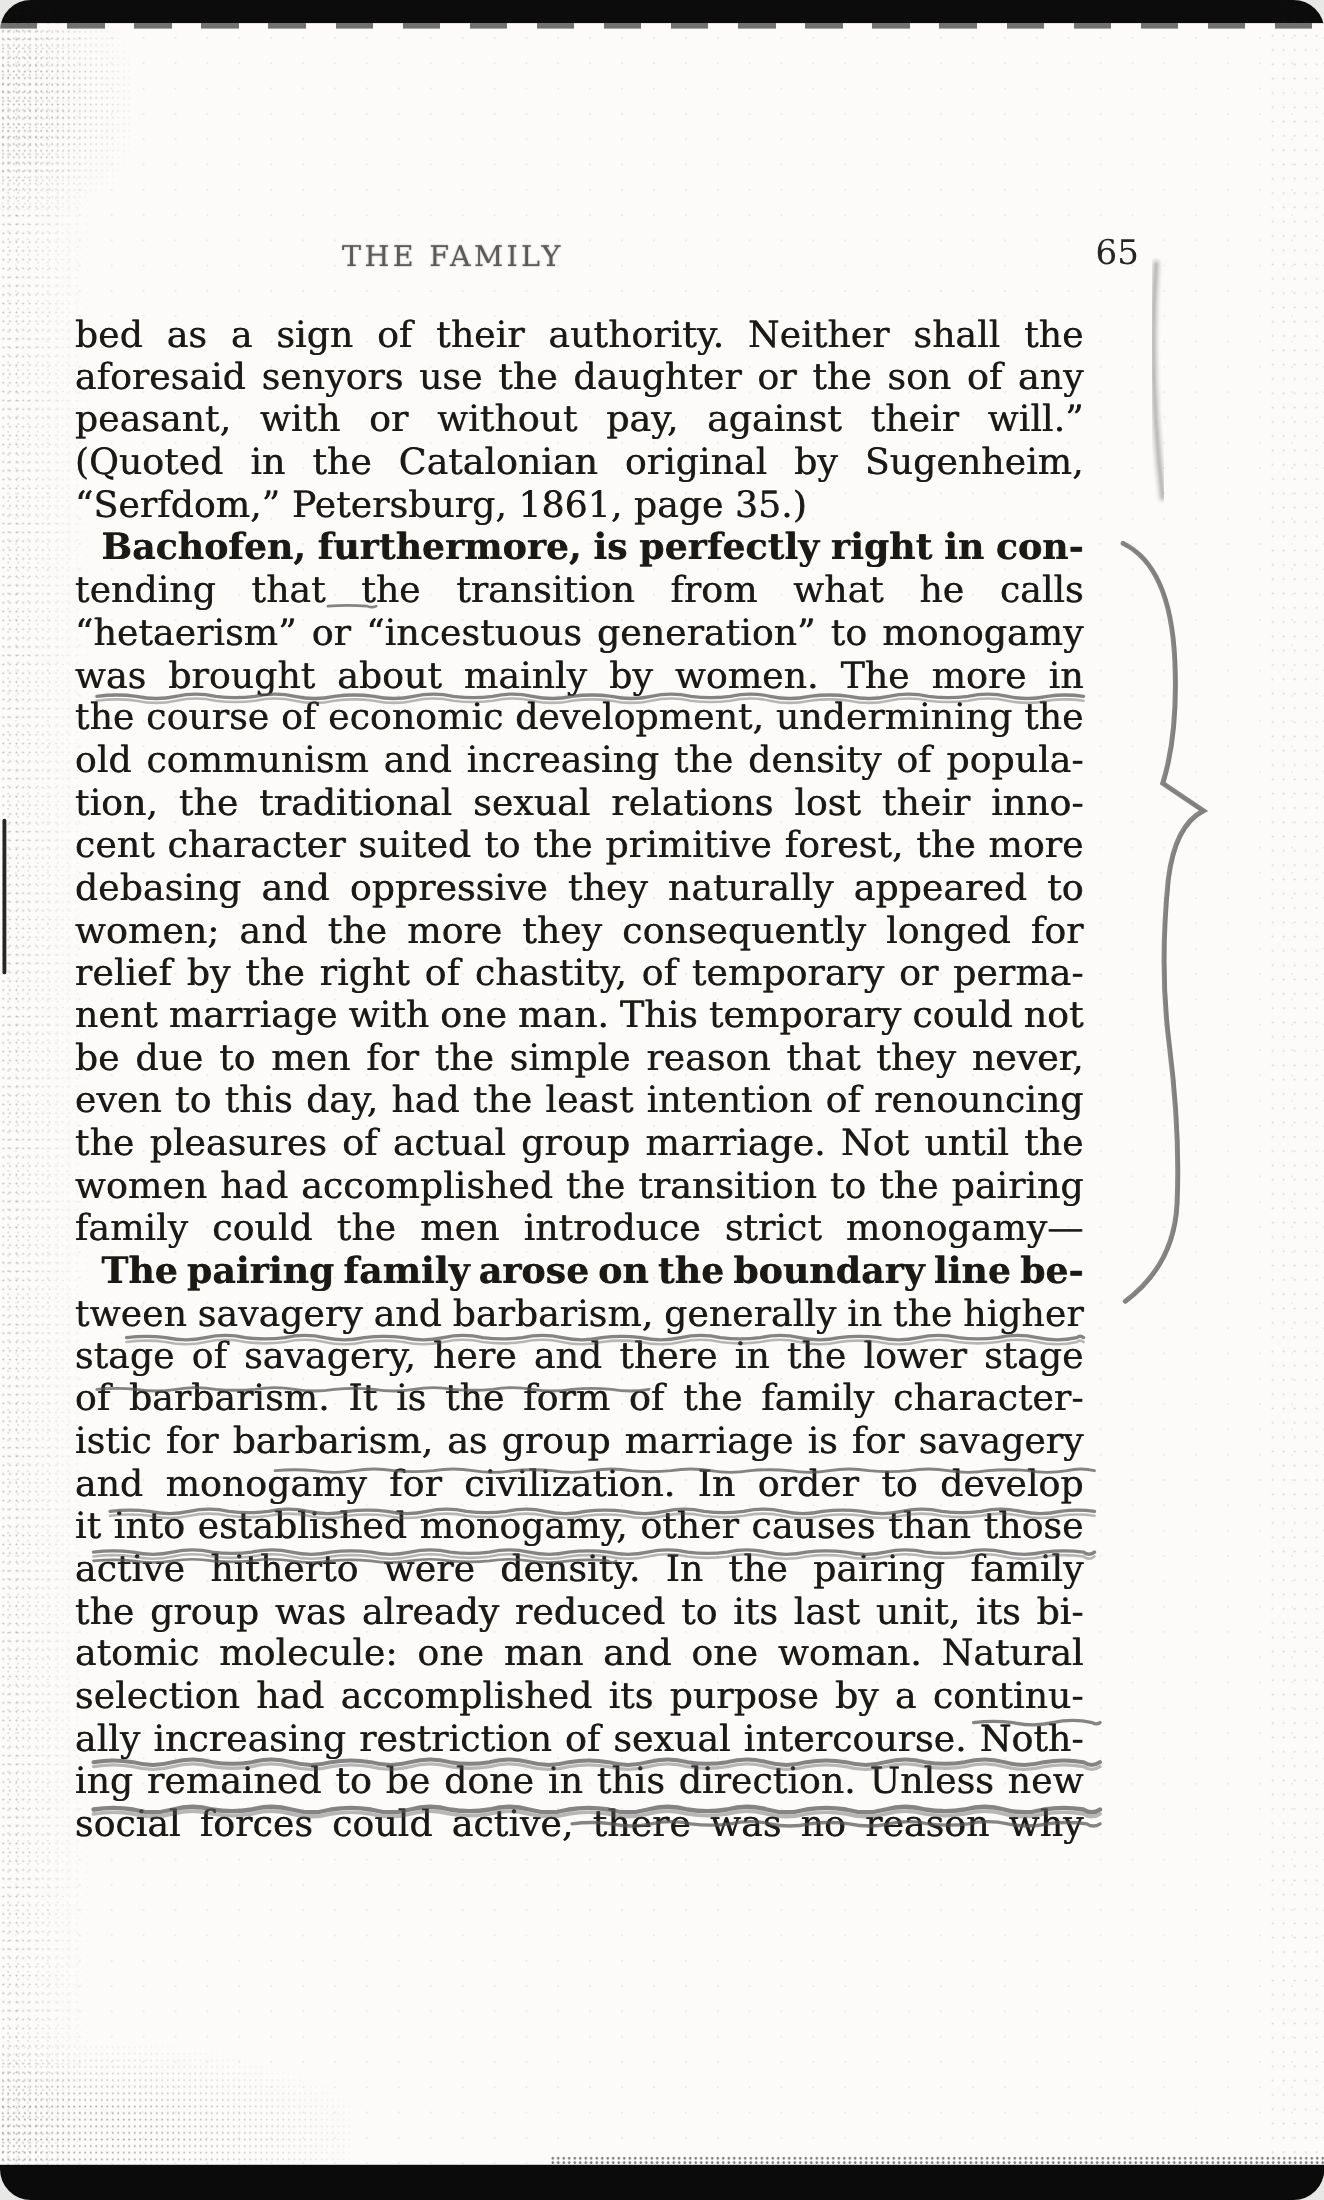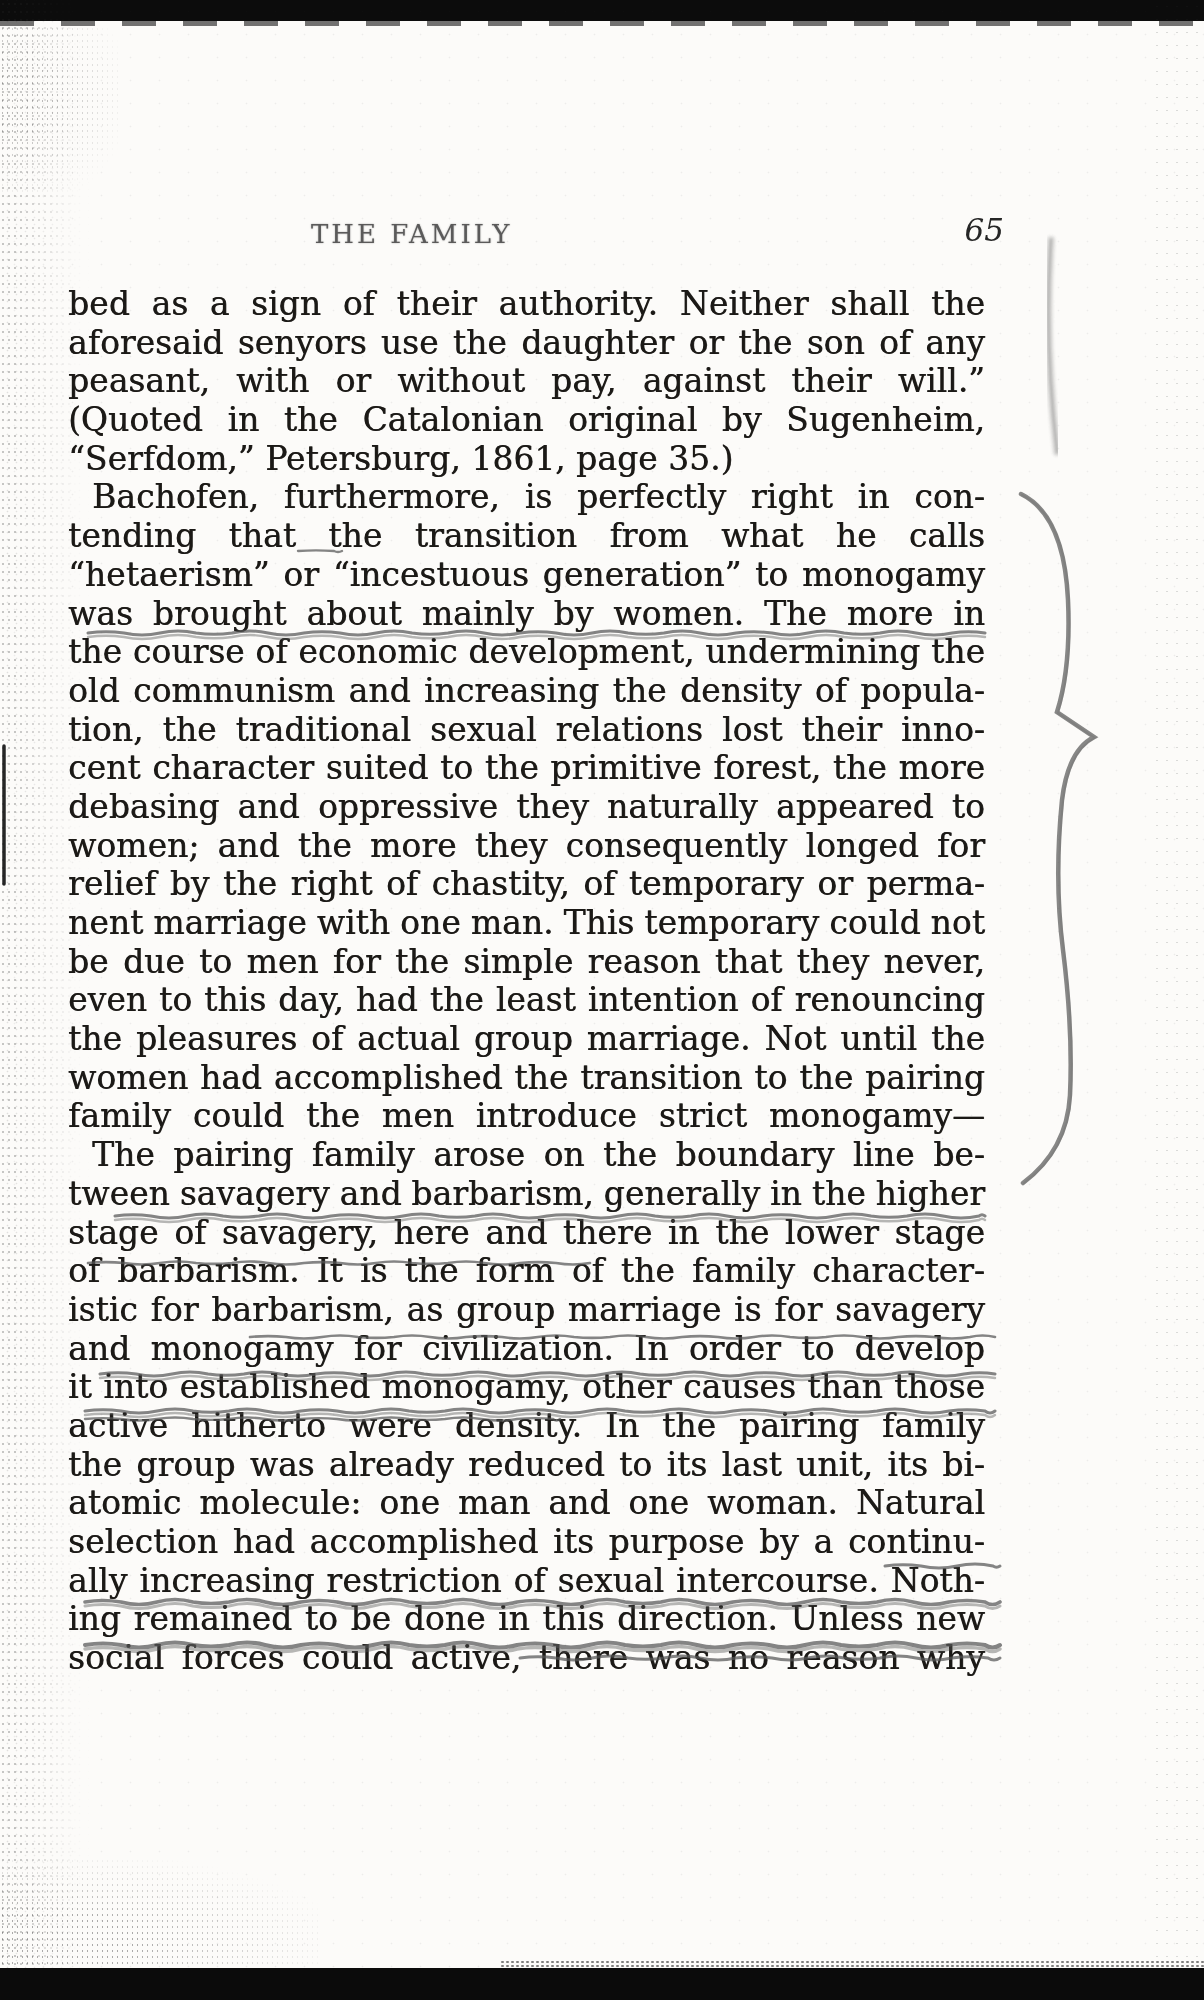--- a/index.html
+++ b/index.html
@@ -1,18 +1,18 @@
 <!DOCTYPE html>
 <html><head>
 <meta charset="utf-8">
 <style>
   html,body{margin:0;padding:0;}
   body{width:1204px;height:2000px;overflow:hidden;background:#e8e8e6;}
   .page{position:relative;width:1204px;height:2000px;background:#fcfbf9;overflow:hidden;
-        font-family:"DejaVu Serif", serif;color:#1b1916;}
+        font-family:"DejaVu Serif", serif;color:#1b1916;border-radius:28px;}
   
   .bar-top{position:absolute;left:0;top:0;width:100%;height:21px;background:#0c0c0c;}
   .bar-top::after{content:"";position:absolute;left:0;top:21px;width:100%;height:5px;
         background:repeating-linear-gradient(90deg,rgba(0,0,0,.55) 0 34px,rgba(0,0,0,0) 34px 61px);}
   .bar-bottom{position:absolute;left:0;top:1968px;width:100%;height:32px;background:#0b0b0b;}
   .bar-bottom-fringe{position:absolute;left:500px;top:1960px;width:704px;height:9px;
         background-image:radial-gradient(circle,#3c3c3c 1px,transparent 1.5px);
         background-size:5px 4px;opacity:.65;}
   
   .noise{position:absolute;pointer-events:none;
@@ -28,28 +28,28 @@
         -webkit-mask-image:radial-gradient(ellipse at 15% 40%,#000 25%,transparent 80%);
         mask-image:radial-gradient(ellipse at 15% 40%,#000 25%,transparent 80%);}
   .noise-bl{left:0;top:1858px;width:320px;height:112px;background-size:5px 6px;opacity:.38;
         -webkit-mask-image:radial-gradient(ellipse at 12% 75%,#000 25%,transparent 78%);
         mask-image:radial-gradient(ellipse at 12% 75%,#000 25%,transparent 78%);}
   .noise-right{right:0;top:0;width:52px;height:2000px;background-size:10px 13px;opacity:.16;}
   .noise-all{left:0;top:0;width:100%;height:100%;background-size:29px 23px;opacity:.07;}
   
   .running-title{position:absolute;left:311px;top:219px;font-size:26px;letter-spacing:3px;
         color:#3f3f3f;opacity:.85;text-shadow:0 0 1.5px rgba(70,70,70,.7);}
-  .page-number{position:absolute;left:948px;top:212px;width:56px;text-align:right;
-        font-size:31px;color:#262626;font-style:italic;}
+  .page-number{position:absolute;left:996px;top:212px;width:56px;text-align:left;
+        font-size:31px;color:#262626;}
   
   .text-block{position:absolute;left:68px;top:285px;width:917px;font-size:33px;
         line-height:38.7px;text-shadow:0.5px 0 0 rgba(27,25,22,.85);}
   .line{display:flex;justify-content:space-between;align-items:center;height:38.7px;}
   .line span{white-space:nowrap;}
-  .line.indent{padding-left:24px;}
+  .line.indent{padding-left:24px;font-weight:bold;}
   .endline{display:block;height:38.7px;line-height:38.7px;}
   
   .pencil{position:absolute;left:0;top:0;pointer-events:none;}
 </style>
 </head>
 <body>
 
 <div class="page">
 
   <div class="bar-top"></div>

